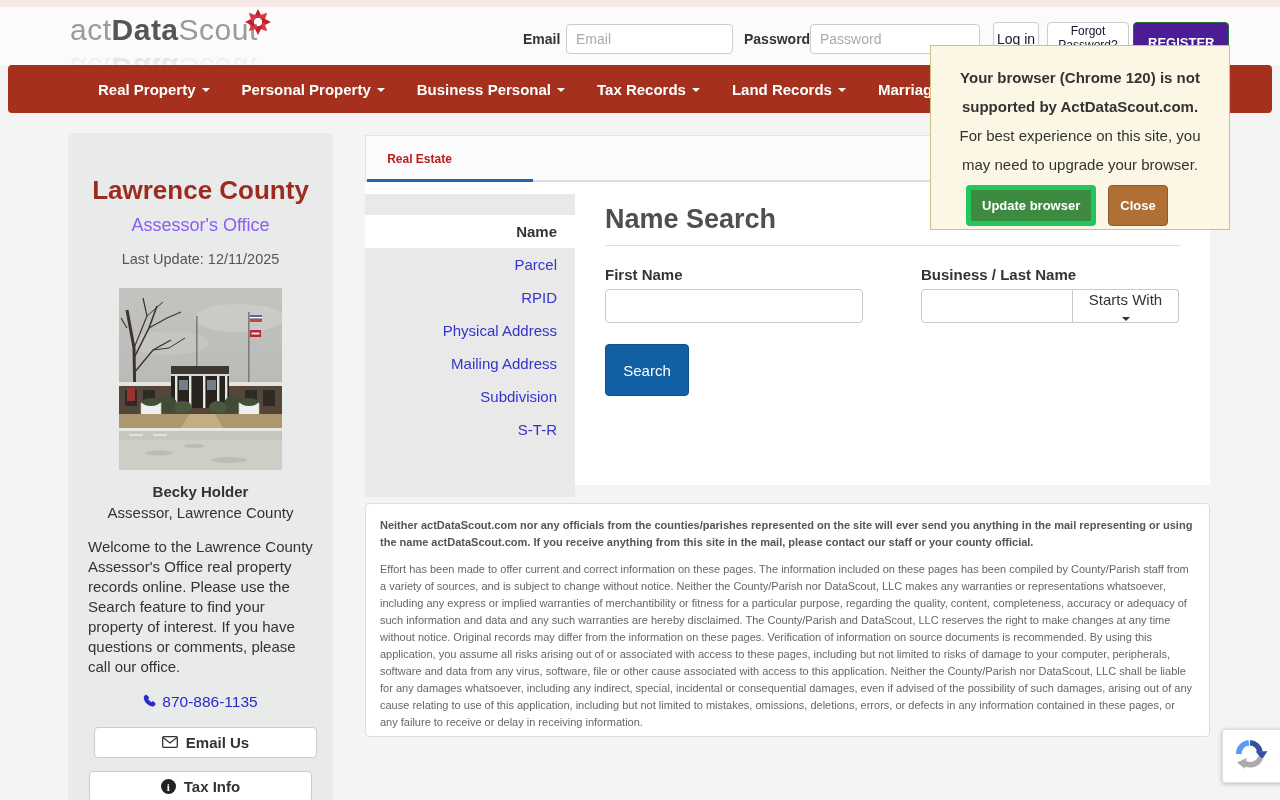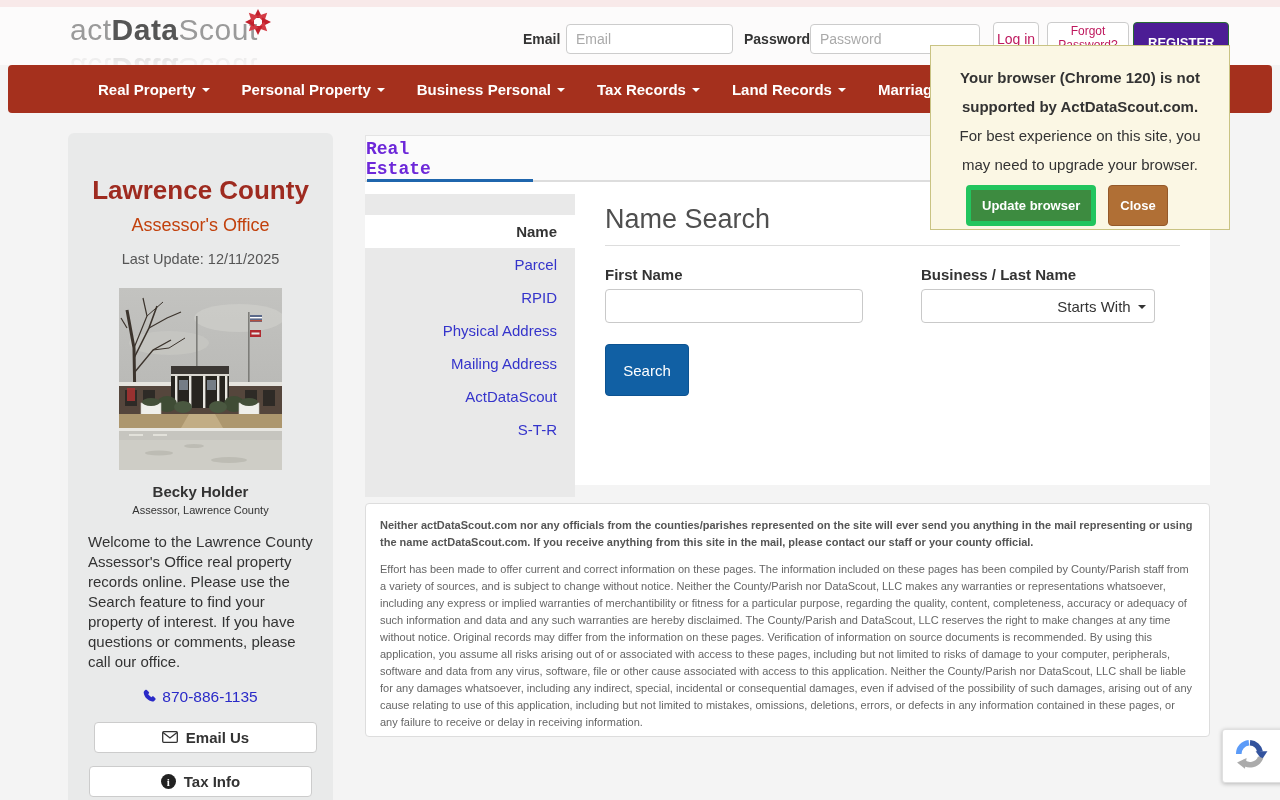--- a/index.html
+++ b/index.html
@@ -18,21 +18,21 @@
     -webkit-mask-image:linear-gradient(to top, rgba(0,0,0,.8), transparent 60%);
             mask-image:linear-gradient(to top, rgba(0,0,0,.8), transparent 60%); }
   .logo-reflection b { color:#555; font-weight:700; }
   .pinwheel { position:absolute; left:173px; top:-6px; }
 
   .hdr-label { position:absolute; top:24px; font-size:14px; font-weight:700; color:#333; }
   .hdr-input { position:absolute; top:17px; height:30px; border:1px solid #ccc; border-radius:4px;
     padding:0 9px; font-size:14px; color:#333; background:#fff; font-family:"Liberation Sans",sans-serif; }
   .hdr-input::placeholder { color:#aaa; }
   .hdr-btn { position:absolute; top:15px; height:34px; background:#fff; border:1px solid #ccc; border-radius:4px;
-    font-size:14px; color:#be185d; cursor:pointer; font-family:"Liberation Sans",sans-serif; }
+    font-size:14px; color:#0f172a; cursor:pointer; font-family:"Liberation Sans",sans-serif; }
   .btn-forgot { font-size:12px; line-height:1.15; padding:2px 6px; }
   .btn-register { background:#4c1d95; border:1px solid #276c35; color:#fff; font-weight:700; font-size:13px; padding:12px 14px; }
 
   
   .navbar { position:absolute; left:8px; top:65px; width:1264px; height:48px; background:#a5301d;
     border-radius:4px; display:flex; align-items:center; gap:32px; padding-left:90px; z-index:10; }
   .nav-item { color:#fff; font-size:15px; font-weight:700; cursor:pointer; display:flex; align-items:center; gap:6px; white-space:nowrap; }
   .caret-down { width:0; height:0; border-left:4px solid transparent; border-right:4px solid transparent; border-top:4px solid #fff; margin-top:2px; }
 
   
@@ -43,52 +43,52 @@
   .notice-btns { display:flex; gap:12px; margin-top:6px; padding-left:21px; }
   .notice-btn { border:none; border-radius:4px; color:#fff; font-weight:700; font-size:13px; padding:8px 11px;
     cursor:pointer; font-family:"Liberation Sans",sans-serif; }
   .btn-update { background:#3d8b40; border:5px solid #22c55e; }
   .btn-close-notice { background:#b06f35; border:1px solid #94592a; }
 
   
   .sidebar { position:absolute; left:68px; top:133px; width:265px; height:680px; background:#e9eaea;
     border-radius:6px 6px 0 0; text-align:center; }
   .county-name { margin-top:42px; font-size:26px; font-weight:700; color:#9e2b20; }
-  .office-name { margin-top:9px; font-size:18px; color:#c2410c; }
+  .office-name { margin-top:9px; font-size:18px; color:#8b5cf6; }
   .last-update { margin-top:15px; font-size:14.5px; color:#555; }
   .photo-wrap { margin:21px auto 0 auto; width:163px; height:182px; }
   .official-name { margin-top:13px; font-size:15px; font-weight:700; color:#333; }
-  .official-title { margin-top:4px; font-size:11px; color:#333; }
+  .official-title { margin-top:4px; font-size:15px; color:#333; }
   .welcome { margin:16px 18px 0 20px; text-align:left; font-size:15px; line-height:20px; color:#333; }
   .phone-link { display:flex; align-items:center; justify-content:center; gap:6px; margin-top:16px;
     font-size:15.5px; color:#2a2ac8; cursor:pointer; text-decoration:none; }
   .side-btn { display:flex; align-items:center; justify-content:center; gap:8px; margin:13px auto 0 auto;
     width:223px; height:31px; background:#fff; border:1px solid #ccc; border-radius:4px;
     font-size:15px; font-weight:700; color:#333; cursor:pointer; font-family:"Liberation Sans",sans-serif; }
   .side-btn:first-of-type { margin-top:16px;margin-left:26px; }
   .info-circle-icon { width:15px; height:15px; background:#222; border-radius:50%; color:#fff; display:inline-flex;
     align-items:center; justify-content:center; font-size:11px; font-weight:700; font-family:"Liberation Serif",serif; }
   .info-circle-icon::after { content:'i'; }
 
   
   .tabbar { position:absolute; left:365px; top:135px; width:845px; height:47px; background:#fbfbfb;
     border:1px solid #e4e4e4; border-bottom:2px solid #ddd; }
   .tab-active { position:absolute; left:0px; top:0px; height:45px; width:107px; display:flex; align-items:center;
-    justify-content:center; font-size:18px; font-weight:700; color:#6d28d9; cursor:pointer;font-family:Liberation Mono, monospace; }
+    justify-content:center; font-size:12px; font-weight:700; color:#b91c1c; cursor:pointer; }
   .tab-underline { position:absolute; left:1px; bottom:-2px; width:166px; height:3px; background:#1f66ad; }
 
   
   .panel { position:absolute; left:365px; top:182px; width:845px; height:303px; background:#fff; }
   .panel-subnav { position:absolute; left:0; top:0; width:210px; height:303px; background:#e9e9e9; padding-top:21px;margin-top:12px; }
   .subnav-item { height:33px; line-height:33px; text-align:right; padding-right:18px; font-size:15px;
     color:#3534cb; cursor:pointer; }
   .subnav-item.active { background:#fff; color:#333; font-weight:700; cursor:default; }
 
   .panel-body { position:absolute; left:210px; top:0; width:635px; height:303px; }
-  .search-title { position:absolute; left:30px; top:22px; font-size:27px; font-weight:400; color:#4f4f4f; }
+  .search-title { position:absolute; left:30px; top:22px; font-size:27px; font-weight:700; color:#4f4f4f; }
   .title-rule { position:absolute; left:30px; top:63px; width:575px; height:1px; background:#ddd; }
   .field-label { position:absolute; top:84px; font-size:15px; font-weight:700; color:#333; }
   .text-input { position:absolute; top:107px; height:34px; border:1px solid #c9c9c9; border-radius:4px;
     padding:0 10px; font-size:15px; color:#333; background:#fff; font-family:"Liberation Sans",sans-serif; }
   .input-group-btn { position:absolute; top:107px; height:34px; background:#fff; border:1px solid #c9c9c9;
     border-radius:0 4px 4px 0; border-left:none; display:flex; align-items:center; justify-content:center; gap:7px;
     font-size:15px; color:#333; cursor:pointer; font-family:"Liberation Sans",sans-serif; }
   .input-group-btn .caret-down { border-top-color:#333; }
   .search-btn { position:absolute; left:30px; top:162px; width:84px; height:52px; background:#1160a4;
     border:1px solid #0d5391; border-radius:4px; color:#fff; font-size:15px; cursor:pointer;
@@ -300,34 +300,34 @@
   <div class="tab-underline"></div>
 </div>
 
 <div class="panel">
   <div class="panel-subnav">
     <div class="subnav-item active">Name</div>
     <div class="subnav-item">Parcel</div>
     <div class="subnav-item">RPID</div>
     <div class="subnav-item">Physical Address</div>
     <div class="subnav-item">Mailing Address</div>
-    <div class="subnav-item">ActDataScout</div>
+    <div class="subnav-item">Subdivision</div>
     <div class="subnav-item">S-T-R</div>
   </div>
 
   <div class="panel-body">
     <div class="search-title">Name Search</div>
     <div class="title-rule"></div>
 
     <span class="field-label" style="left:30px;">First Name</span>
     <input class="text-input" style="left: 30px; width: 258px;">
 
     <span class="field-label" style="left:346px;">Business / Last Name</span>
     <input class="text-input" style="left: 346px; width: 152px; border-radius: 4px 0px 0px 4px;">
-    <button class="input-group-btn" style="left:474px; width:106px;">
+    <button class="input-group-btn" style="left:498px; width:106px;flex-direction:column;">
       <span>Starts With</span>
       <span class="caret-down"></span>
     </button>
 
     <button class="search-btn">Search</button>
   </div>
 </div>
 
 <div class="disclaimer">
   <p class="disc-notice">Neither actDataScout.com nor any officials from the counties/parishes represented on the site will ever send you anything in the mail representing or using the name actDataScout.com. If you receive anything from this site in the mail, please contact our staff or your county official.</p>

